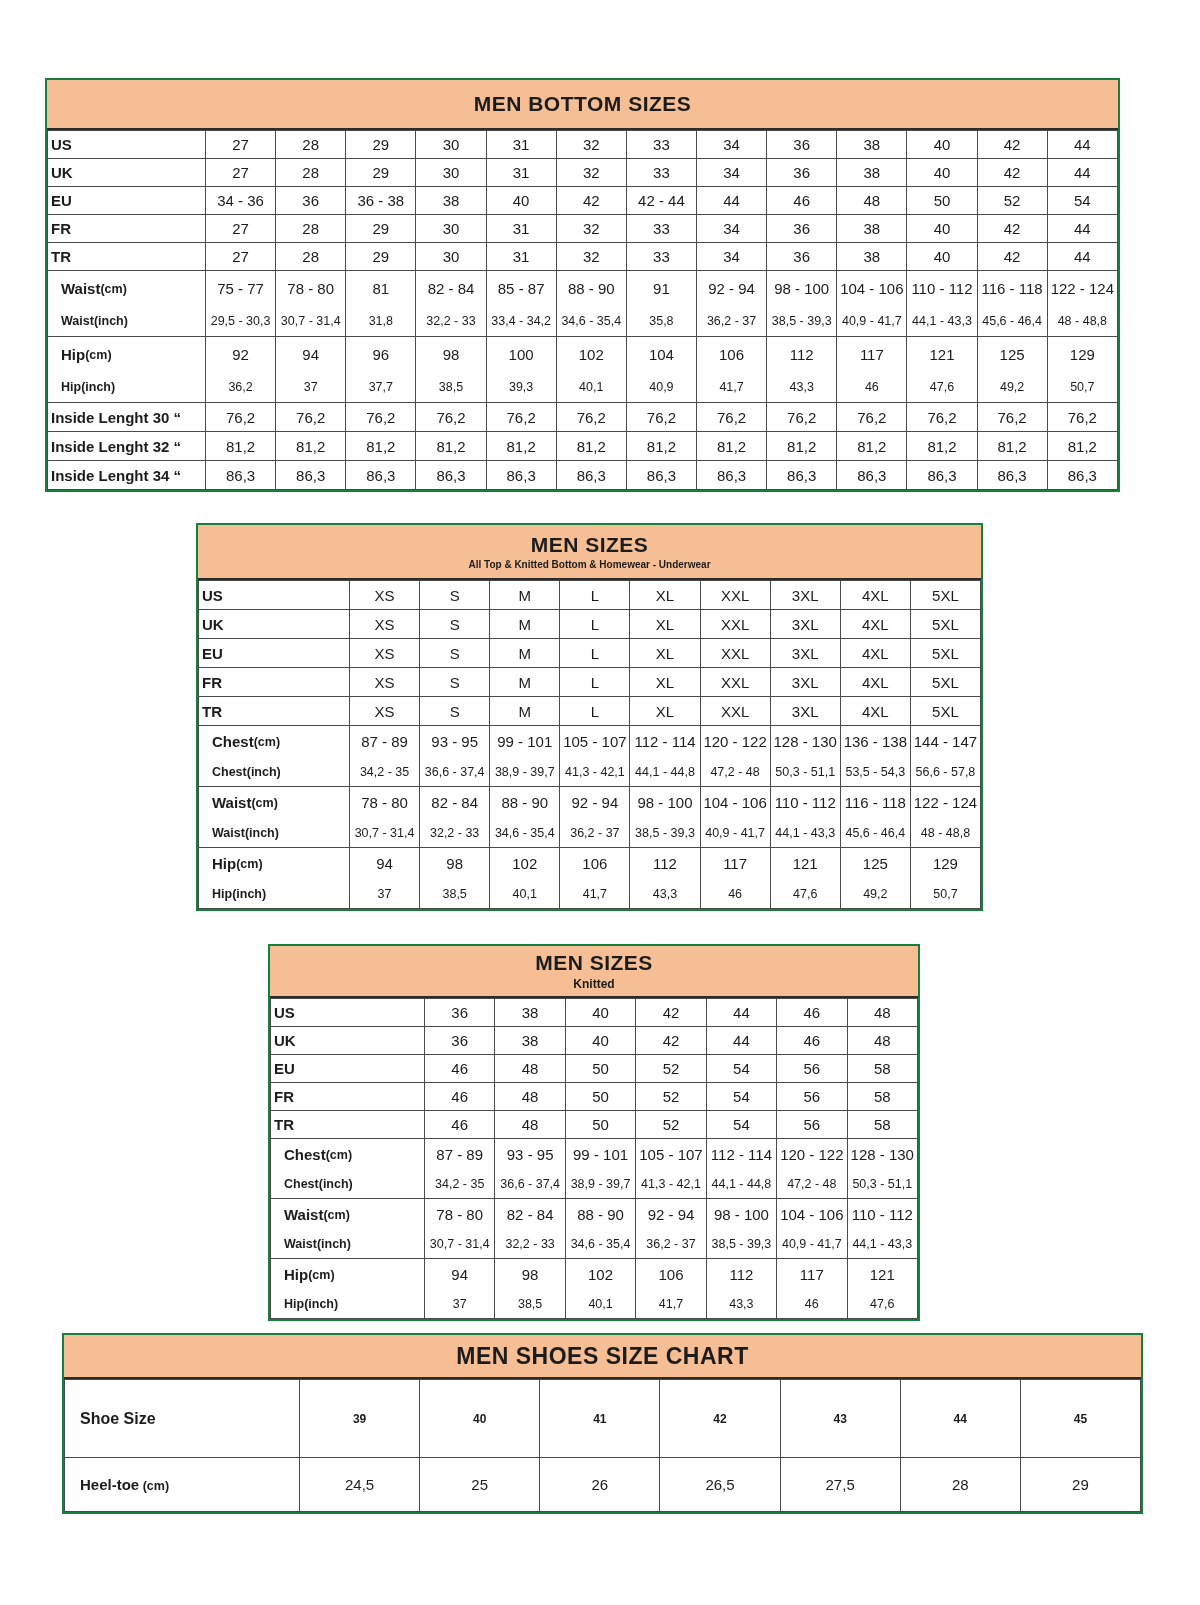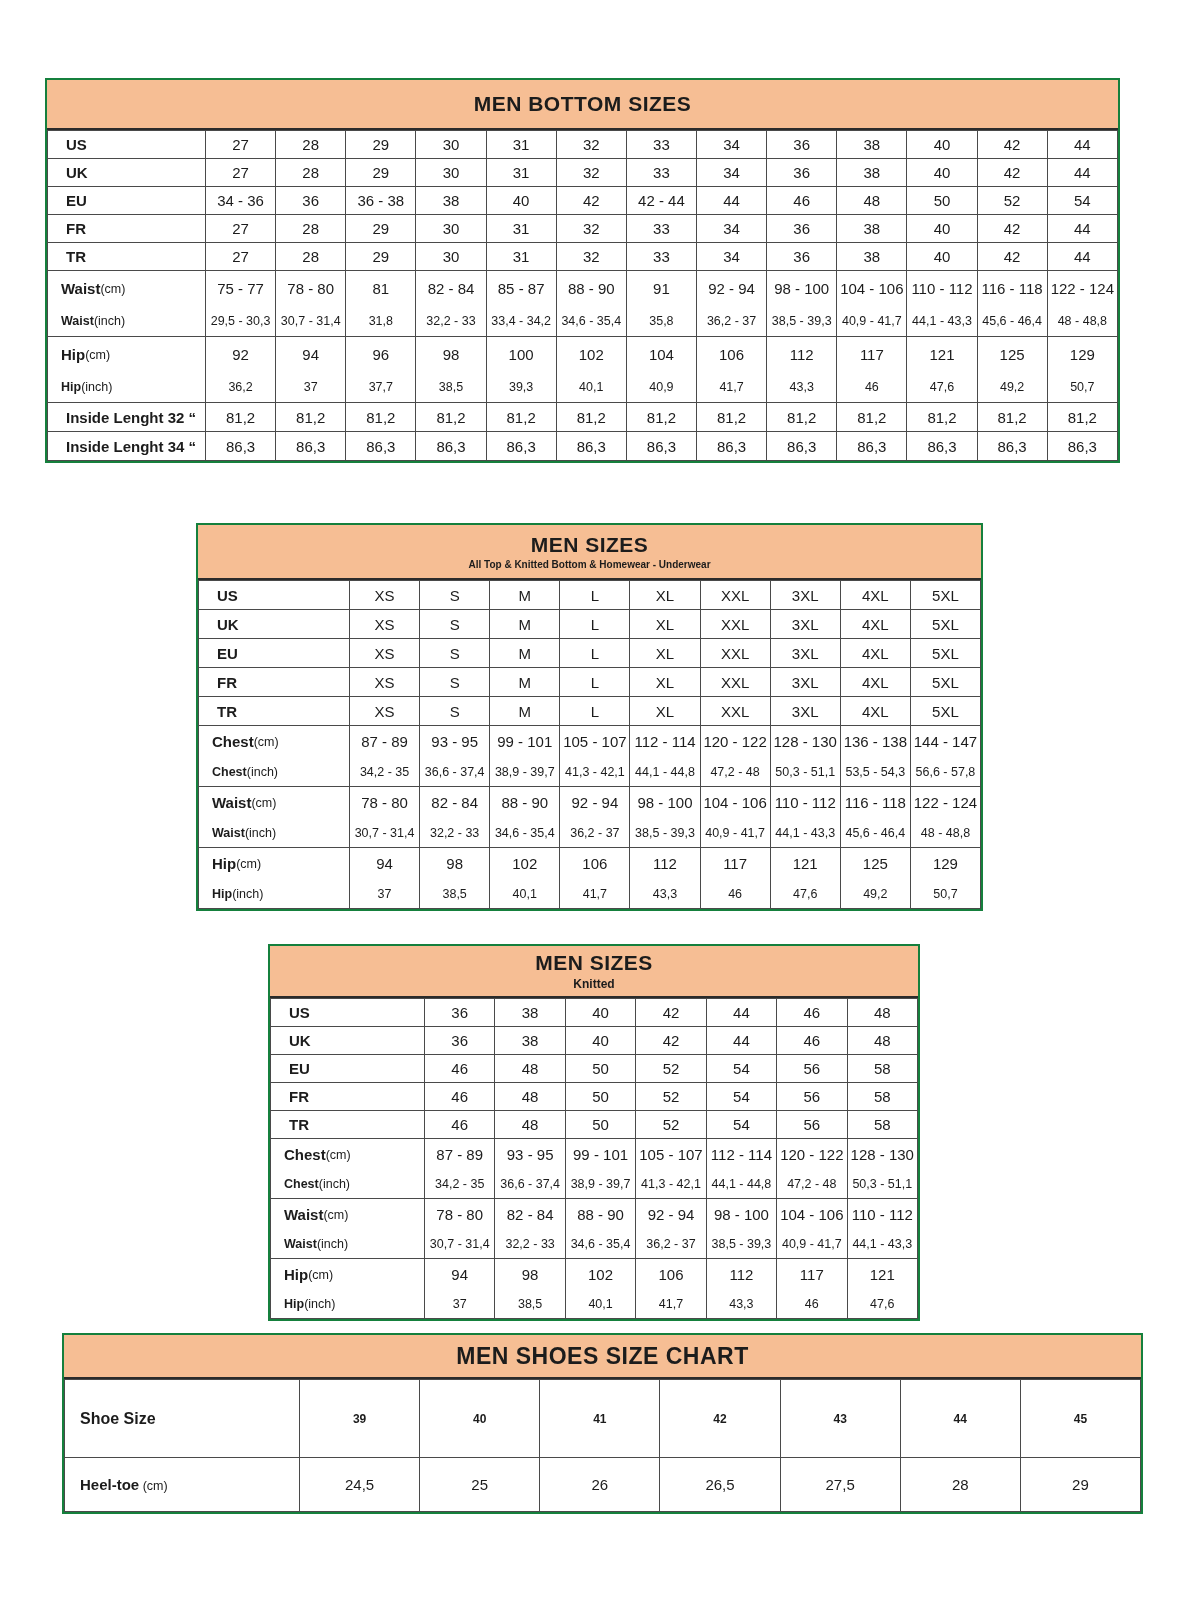--- a/index.html
+++ b/index.html
@@ -27,22 +27,22 @@
 
   table { border-collapse:collapse; table-layout:fixed; width:100%; }
   td {
     border:1px solid #4a4a4a;
     text-align:center;
     font-size:15px;
     vertical-align:middle;
     overflow:hidden;
     white-space:nowrap;
   }
-  td.lab { text-align:left; padding-left:18px; font-weight:bold; }
-  .unit  { font-weight:normal; font-size:12.5px;text-align:center; }
+  td.lab { text-align:left; padding-left:3px; font-weight:bold; }
+  .unit  { font-weight:bold; font-size:12.5px;text-align:center; }
 
   tr.r-pair td { padding:0; }
   .pline { display:flex; align-items:center; justify-content:center; }
   td.lab .pline { justify-content:flex-start; padding-left:13px; }
   .pline2 { font-size:12.5px; }
 
   
   .t-bottom { left:45px; top:78px; width:1075px; }
   .t-bottom header.band { height:50px; }
   .t-bottom .title { font-size:21px; }
@@ -314,20 +314,36 @@
             <td>
               <div class="pline pline1">125</div>
               <div class="pline pline2">49,2</div>
             </td>
             <td>
               <div class="pline pline1">129</div>
               <div class="pline pline2">50,7</div>
             </td>
           </tr>
           <tr class="r-measure">
+            <td class="lab"><span>Inside Lenght 30 “</span></td>
+            <td>76,2</td>
+            <td>76,2</td>
+            <td>76,2</td>
+            <td>76,2</td>
+            <td>76,2</td>
+            <td>76,2</td>
+            <td>76,2</td>
+            <td>76,2</td>
+            <td>76,2</td>
+            <td>76,2</td>
+            <td>76,2</td>
+            <td>76,2</td>
+            <td>76,2</td>
+          </tr>
+          <tr class="r-measure">
             <td class="lab"><span>Inside Lenght 32 “</span></td>
             <td>81,2</td>
             <td>81,2</td>
             <td>81,2</td>
             <td>81,2</td>
             <td>81,2</td>
             <td>81,2</td>
             <td>81,2</td>
             <td>81,2</td>
             <td>81,2</td>

